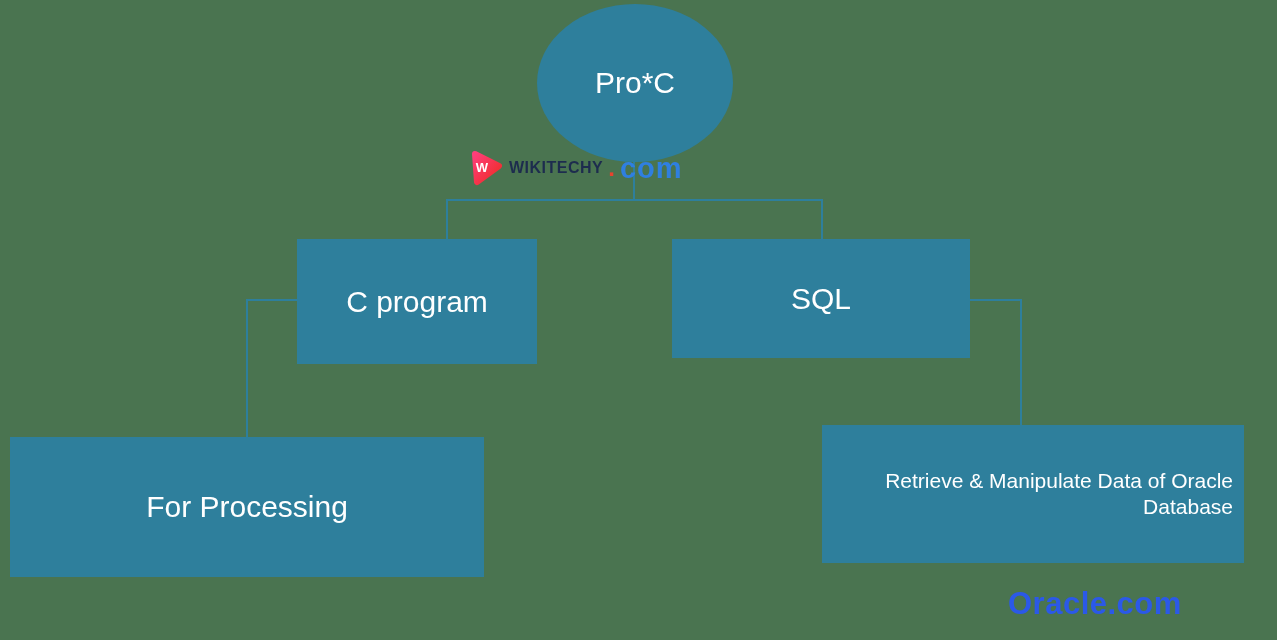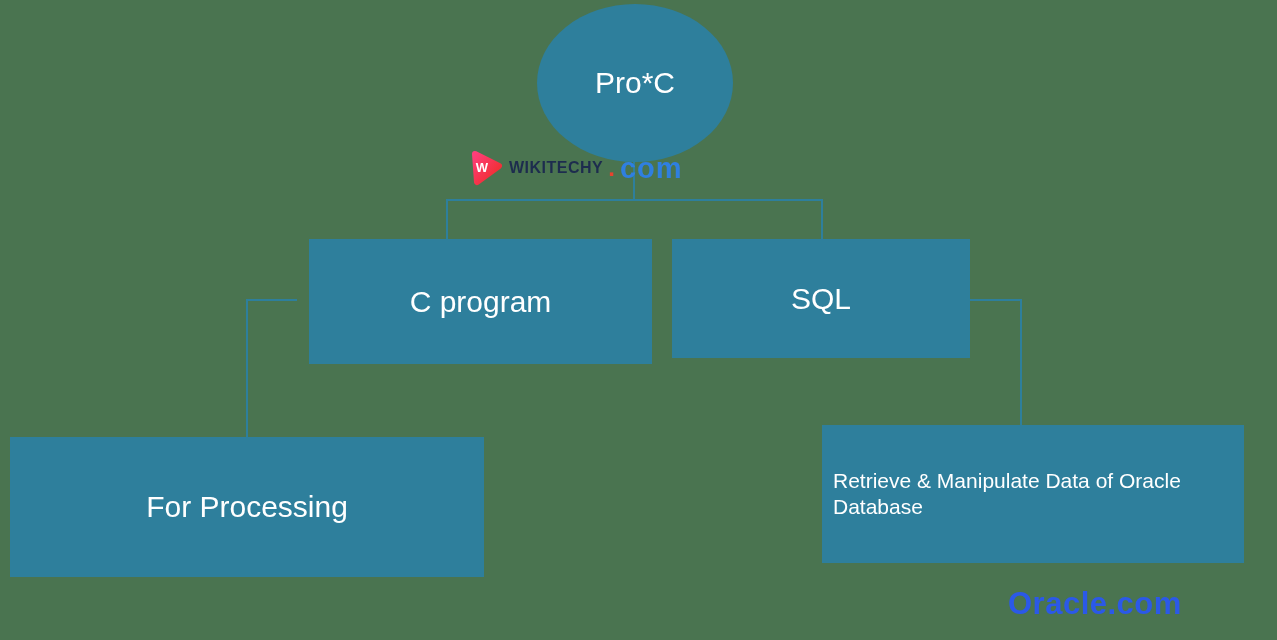--- a/index.html
+++ b/index.html
@@ -18,21 +18,21 @@
   .canvas{
     position:relative;
     width:1277px;height:640px;
     background:var(--background);
   }
   .node{
     position:absolute;
     background:var(--node-fill);
     color:var(--node-text);
     display:flex;align-items:center;justify-content:center;
-    text-align:left;
+    text-align:right;
     font-size:30px;
     line-height:1.25;
   }
   .node.ellipse{border-radius:50%;}
   .line{position:absolute;background:var(--connector);}
   .watermark{
     position:absolute;left:468px;top:150px;
     display:flex;align-items:center;gap:5px;
     z-index:5;
     white-space:nowrap;
@@ -79,21 +79,21 @@
   <div class="line" style="left:246px;top:299px;width:51px;height:2px;"></div>
   <div class="line" style="left:246px;top:299px;width:2px;height:138px;"></div>
 
   <div class="line" style="left:970px;top:299px;width:52px;height:2px;"></div>
   <div class="line" style="left:1020px;top:299px;width:2px;height:126px;"></div>
 
   <div class="node ellipse" style="left:537px;top:4px;width:196px;height:158px;">
     <span>Pro*C</span>
   </div>
 
-  <div class="node" style="left:309px;top:239px;width:343px;height:125px;">
+  <div class="node" style="left:297px;top:239px;width:240px;height:125px;">
     <span>C program</span>
   </div>
 
   <div class="node" style="left:672px;top:239px;width:298px;height:119px;">
     <span>SQL</span>
   </div>
 
   <div class="node" style="left:10px;top:437px;width:474px;height:140px;">
     <span>For Processing</span>
   </div>

